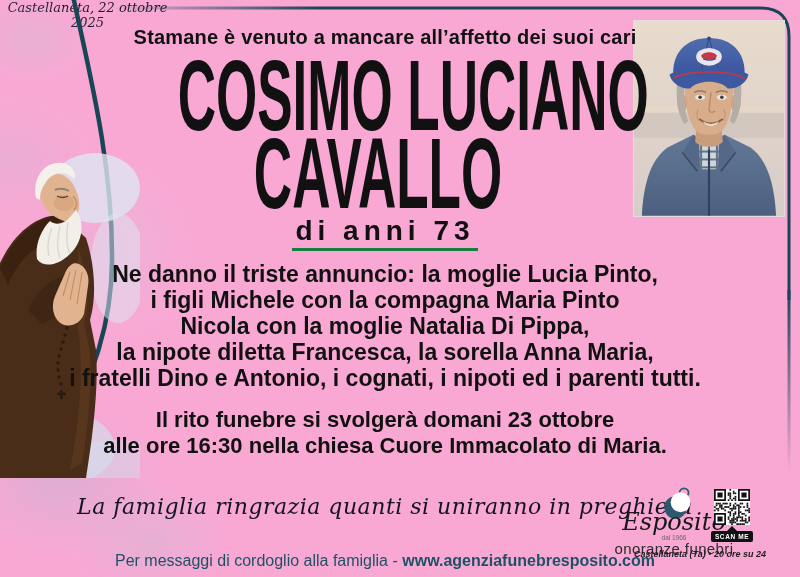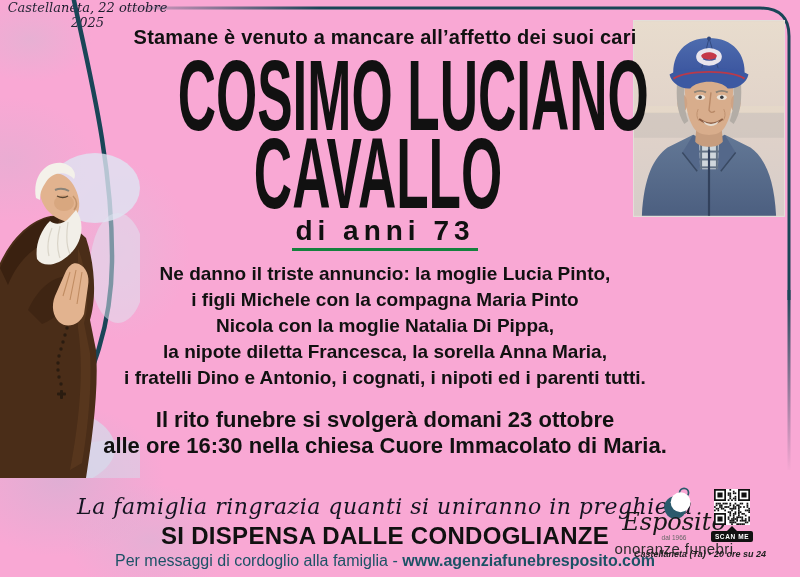--- a/index.html
+++ b/index.html
@@ -29,21 +29,21 @@
   .photo svg{width:100%;height:100%;}
 
   .txt{position:absolute;text-align:center;}
   .intro{left:30px;top:26px;width:710px;font-size:20px;font-weight:bold;letter-spacing:.2px;}
   .name{left:0;top:0;width:756px;font-size:100px;font-weight:bold;line-height:1;
         transform:scaleX(.53);transform-origin:50% 0;white-space:nowrap;letter-spacing:0;}
   .name.l1{top:45px;}
   .name.l2{top:123px;}
   .age{left:30px;top:215px;width:710px;font-size:28px;font-weight:bold;}
   .age span{display:inline-block;border-bottom:3px solid #15803d;padding:0 3px 1px;letter-spacing:5px;}
-  .announce{left:40px;top:261px;width:690px;font-size:19px;font-weight:bold;line-height:26px;}
+  .announce{left:40px;top:261px;width:690px;font-size:23px;font-weight:bold;line-height:26px;}
   .funeral{left:40px;top:407px;width:690px;font-size:22px;font-weight:bold;line-height:25.5px;}
   .thanks{left:30px;top:494px;width:710px;font-size:22px;font-style:italic;
           font-family:"DejaVu Serif",serif;letter-spacing:.5px;color:#141421;}
   .dispensa{left:30px;top:522px;width:710px;font-size:24px;font-weight:bold;letter-spacing:.3px;}
   .messages{left:30px;top:552px;width:710px;font-size:16px;color:#1d5266;}
   .messages .url{font-weight:bold;}
   .placedate{left:30px;top:549px;width:175px;font-size:13px;font-style:italic;
              font-family:"DejaVu Serif",serif;color:#1b1b2c;text-align:center;}
 
   
@@ -212,21 +212,20 @@
     <div>la nipote diletta Francesca, la sorella Anna Maria,</div>
     <div>i fratelli Dino e Antonio, i cognati, i nipoti ed i parenti tutti.</div>
   </div>
 
   <div class="txt funeral">
     <div>Il rito funebre si svolgerà domani 23 ottobre</div>
     <div>alle ore 16:30 nella chiesa Cuore Immacolato di Maria.</div>
   </div>
 
   <div class="txt thanks">La famiglia ringrazia quanti si uniranno in preghiera</div>
-  <div class="txt dispensa">SI DISPENSA DALLE CONDOGLIANZE</div>
   <div class="txt messages">
     <span>Per messaggi di cordoglio alla famiglia - </span><span class="url">www.agenziafunebresposito.com</span>
   </div>
 
   <div class="placedate">Castellaneta, 22 ottobre 2025</div>
 
   <svg class="logo-icon" viewBox="0 0 40 44">
     <circle cx="27" cy="9" r="5.2" fill="none" stroke="#2b5a6c" stroke-width="2"></circle>
     <circle cx="17" cy="26" r="13" fill="#2b5a6c"></circle>
     <circle cx="23" cy="20" r="11.5" fill="#ffffff"></circle>

